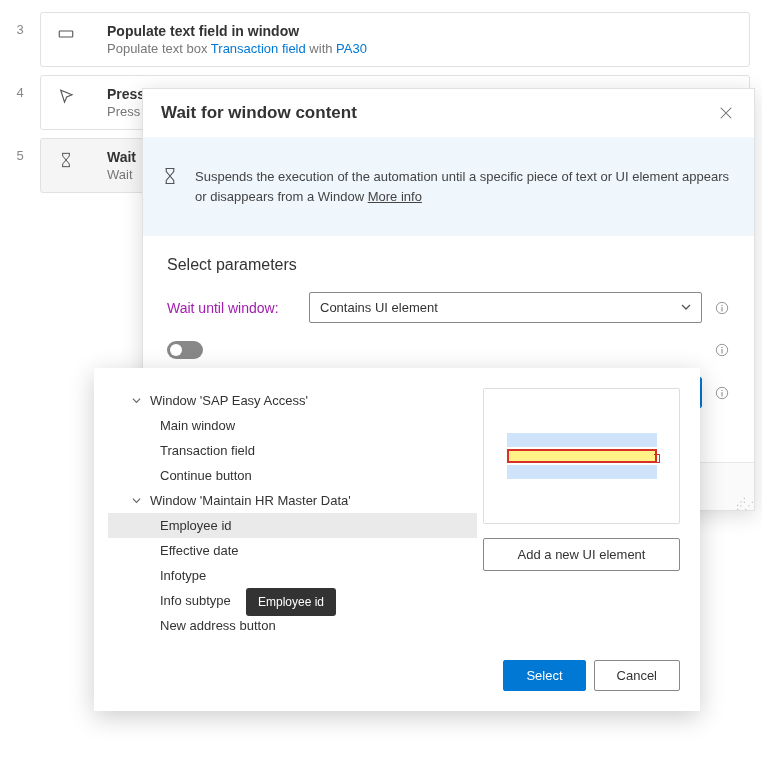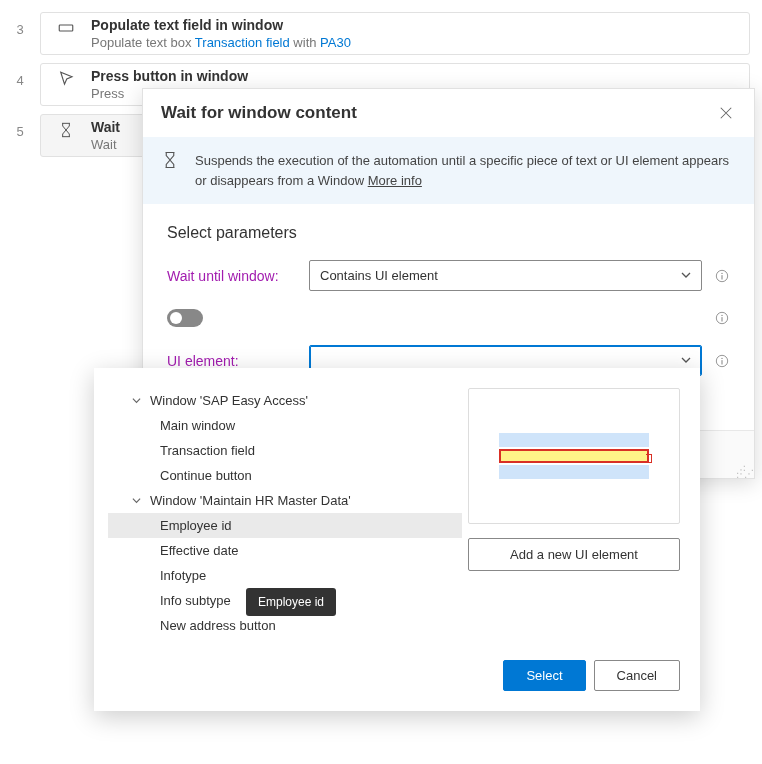--- a/index.html
+++ b/index.html
@@ -2,37 +2,37 @@
 <html><head>
   <meta charset="utf-8">
   <style>
     * { box-sizing: border-box; margin: 0; padding: 0; font-family: 'Segoe UI', Arial, sans-serif; }
     body { background: #fff; width: 762px; height: 764px; position: relative; overflow: hidden; }
     
     
     .flow-container { position: absolute; left: 0; top: 12px; right: 12px; }
     .flow-step { display: flex; margin-bottom: 8px; }
     .step-num { width: 40px; text-align: center; color: #888; font-size: 13px; padding-top: 10px; }
-    .step-card { flex: 1; border: 1px solid #e1e1e1; border-radius: 3px; padding: 4px 14px; display: flex; align-items: flex-start; gap: 14px; background: #fff; }
+    .step-card { flex: 1; border: 1px solid #e1e1e1; border-radius: 3px; padding: 10px 14px; display: flex; align-items: flex-start; gap: 30px; background: #fff; }
     .step-card.dimmed { background: #f5f5f5; }
     .step-icon { width: 22px; height: 22px; display: flex; align-items: center; justify-content: center; color: #555; }
     .step-content { flex: 1; }
     .step-title { font-size: 14px; font-weight: 600; color: #333; margin-bottom: 2px; }
     .step-desc { font-size: 13px; color: #777; }
     .step-desc .link { color: #0078d4; }
     .step-desc .val { color: #0078d4; }
     
     
     .dialog { position: absolute; left: 142px; top: 88px; width: 613px; background: #fff; box-shadow: 0 4px 20px rgba(0,0,0,0.15); border: 1px solid #e1e1e1; }
     .dialog-header { display: flex; align-items: center; justify-content: space-between; padding: 14px 18px; }
     .dialog-title { font-size: 17px; font-weight: 600; color: #333; }
     .close-btn { width: 20px; height: 20px; cursor: pointer; color: #666; display: flex; align-items: center; justify-content: center; }
     .close-btn svg { width: 14px; height: 14px; }
     
-    .info-banner { background: #eff6fc; padding: 14px 18px; display: flex; gap: 14px; justify-content: space-between; }
+    .info-banner { background: #eff6fc; padding: 30px 18px; display: flex; gap: 14px; justify-content: space-between; }
     .info-banner .icon { width: 20px; color: #555; }
     .info-text { font-size: 13px; color: #444; line-height: 1.5; flex: 1; }
     .info-text a { color: #444; text-decoration: underline; cursor: pointer; }
     
     .params-section { padding: 20px 24px 8px; }
     .section-title { font-size: 16px; color: #333; margin-bottom: 18px; }
     .param-row { display: flex; align-items: center; margin-bottom: 18px; gap: 12px; }
     .param-label { width: 130px; font-size: 14px; color: #a21caf; }
     .param-control { flex: 1; }
     .info-icon { width: 16px; height: 16px; color: #888; display: flex; align-items: center; justify-content: center; }
@@ -57,21 +57,21 @@
     
     .picker-body { display: flex; gap: 12px; }
     .tree { flex: 1; font-size: 13px; }
     .tree-node { padding: 5px 0; cursor: pointer; color: #333; display: flex; align-items: center; }
     .tree-expand { width: 18px; color: #666; font-size: 11px; }
     .tree-indent-1 { padding-left: 18px; }
     .tree-indent-2 { padding-left: 46px; }
     .tree-node.selected { background: #eaeaea; margin-left: -6px; margin-right: -6px; padding-left: 6px; padding-right: 6px; }
     .tree-node.selected.tree-indent-2 { padding-left: 52px; }
     
-    .preview-col { width: 212px; }
+    .preview-col { width: 197px; }
     .preview-box { border: 1px solid #ddd; border-radius: 2px; padding: 24px 10px; display: flex; align-items: center; justify-content: center; height: 136px; }
     .preview-inner { width: 150px; }
     .preview-hl { background: #cfe4fa; height: 14px; margin-bottom: 2px; }
     .preview-field { background: #fff388; border: 2px solid #d93025; height: 14px; position: relative; }
     .preview-field::after { content:''; position:absolute; right:-5px; top:3px; width:5px; height:7px; border:1px solid #d93025; border-left:none; }
     .preview-hl2 { background: #cfe4fa; height: 14px; margin-top: 2px; }
     .add-btn { margin-top: 14px; width: 100%; border: 1px solid #888; background: #fff; padding: 8px 10px; font-size: 13px; color: #333; cursor: pointer; border-radius: 2px; text-align: center; }
     
     .tooltip { position: absolute; background: #333; color: #fff; font-size: 12px; padding: 7px 12px; border-radius: 3px; pointer-events: none; }
     

